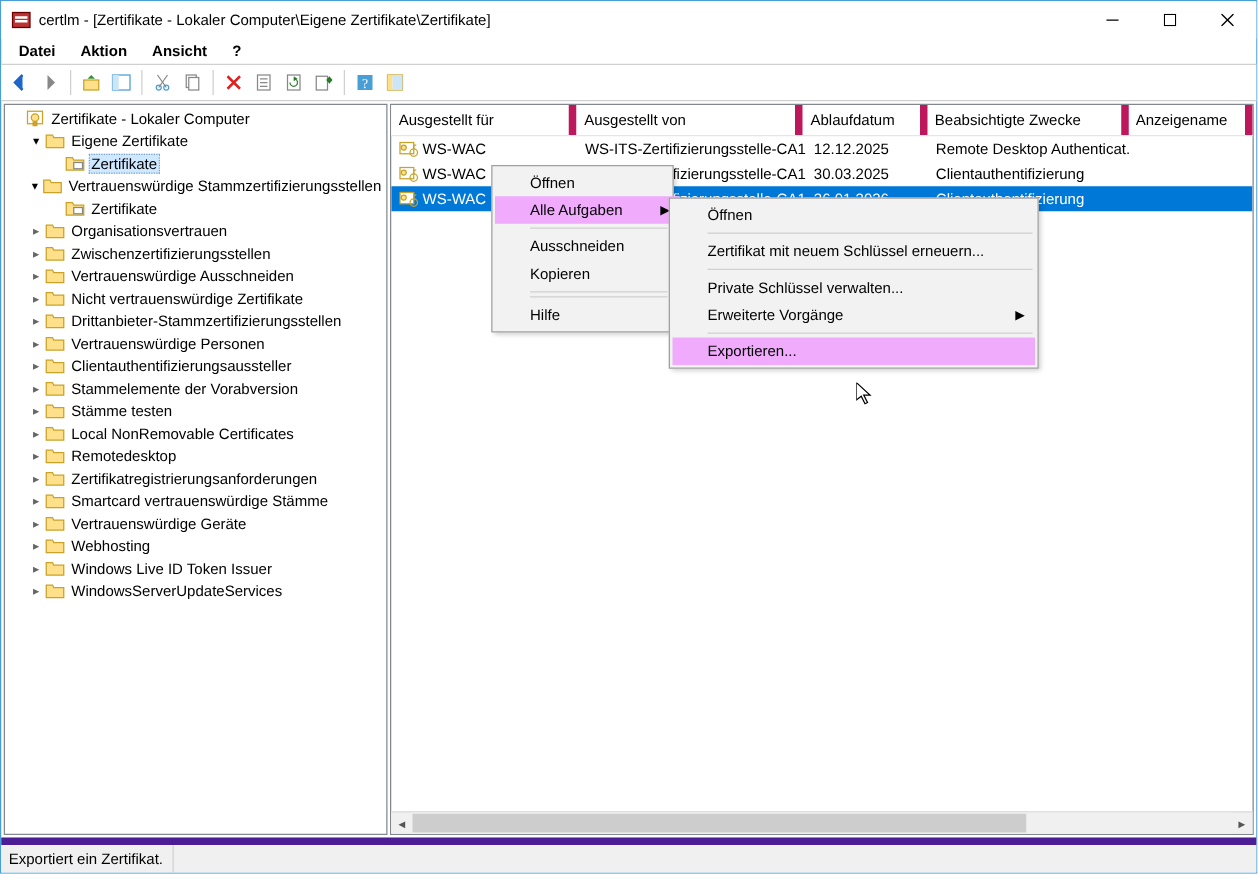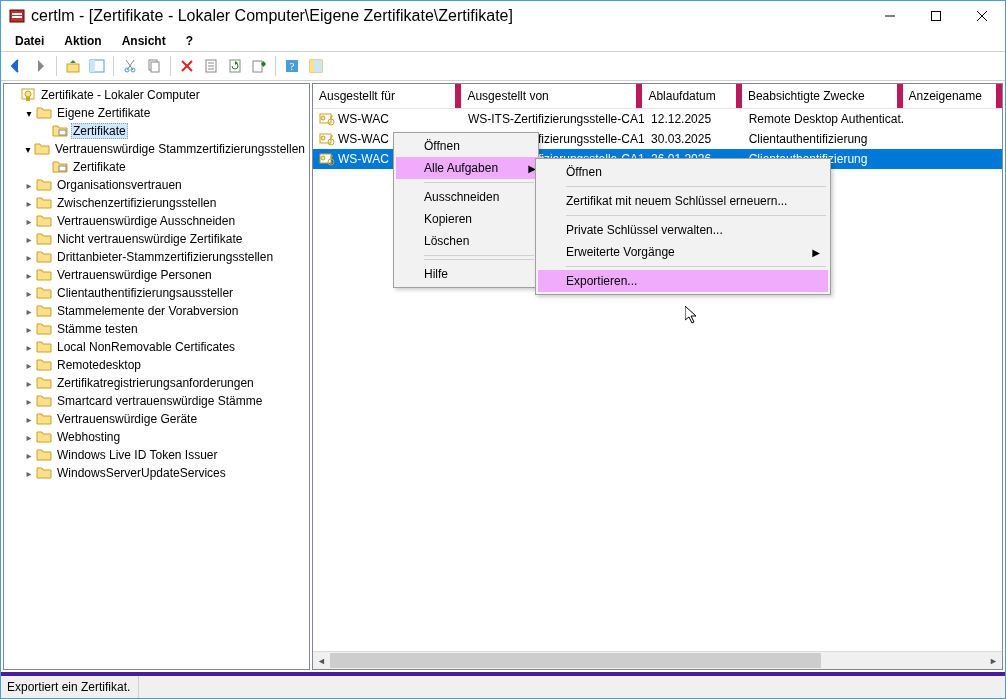--- a/index.html
+++ b/index.html
@@ -1,21 +1,21 @@
 <!DOCTYPE html>
 <html><head>
 <meta charset="utf-8">
 <style>
   html,body{margin:0;padding:0;height:100%;font-family:"Segoe UI",Tahoma,sans-serif;font-size:12px;color:#000;background:#fff;}
   .window{width:1006px;height:699px;border:1px solid #4a9ed6;box-sizing:border-box;display:flex;flex-direction:column;background:#fff;position:relative;}
   
   .titlebar{height:30px;display:flex;align-items:center;justify-content:space-between;padding-left:8px;background:#fff;}
   .titlebar-left{display:flex;align-items:center;gap:6px;}
   .title-icon{width:16px;height:16px;}
-  .titlebar-text{font-size:16px;color:#000;}
+  .titlebar-text{font-size:12px;color:#000;}
   .titlebar-buttons{display:flex;height:100%;}
   .tb-btn{width:46px;display:flex;align-items:center;justify-content:center;color:#000;}
   
   .menubar{height:20px;display:flex;align-items:center;padding:0 6px;gap:4px;font-weight:bold;}
   .menu-item{padding:2px 8px;cursor:default;}
   
   .toolbar{height:28px;border-top:1px solid #d0d0d0;border-bottom:1px solid #d0d0d0;display:flex;align-items:center;padding:0 4px;gap:2px;background:#fff;}
   .tbtn{width:22px;height:22px;display:flex;align-items:center;justify-content:center;border-radius:2px;}
   .tsep{width:1px;height:20px;background:#d0d0d0;margin:0 3px;}
   
@@ -46,21 +46,21 @@
   .ctx-item{height:22px;display:flex;align-items:center;padding:0 30px 0 28px;white-space:nowrap;cursor:default;position:relative;min-width:90px;}
   .ctx-item.highlight{background:#f0abfc;}
   .ctx-sep{height:1px;background:#d0d0d0;margin:3px 2px 3px 28px;}
   .ctx-arrow{position:absolute;right:8px;font-size:10px;color:#000;}
   
   .hscroll{height:17px;background:#f0f0f0;display:flex;align-items:center;border-top:1px solid #dadada;}
   .hs-btn{width:17px;height:17px;display:flex;align-items:center;justify-content:center;color:#555;font-size:9px;}
   .hs-track{flex:1;height:17px;background:#f0f0f0;position:relative;}
   .hs-thumb{position:absolute;height:15px;top:1px;left:0;width:75%;background:#cdcdcd;}
   
-  .statusbar{height:22px;border-top:4px solid #4c1d95;display:flex;align-items:center;padding:0 6px;background:#f0f0f0;}
+  .statusbar{height:22px;border-top:6px solid #4c1d95;display:flex;align-items:center;padding:0 6px;background:#f0f0f0;}
   .status-cell{border-right:1px solid #d0d0d0;padding-right:8px;margin-right:8px;height:100%;display:flex;align-items:center;min-width:120px;}
   
   .cursor{position:absolute;z-index:200;pointer-events:none;}
   svg{display:block;}
 </style>
 </head>
 <body>
 
 <div class="window">
 
@@ -464,21 +464,20 @@
           </div>
         <div class="hs-btn">►</div>
       </div>
 
       <div class="ctx" id="ctx1" style="left:80px;top:48px;width:140px;">
           <div class="ctx-item">Öffnen</div>
           <div class="ctx-item highlight">Alle Aufgaben<span class="ctx-arrow">▶</span></div>
           <div class="ctx-sep"></div>
           <div class="ctx-item">Ausschneiden</div>
           <div class="ctx-item">Kopieren</div>
-          <div class="ctx-item">Löschen</div>
           <div class="ctx-sep"></div>
           <div class="ctx-sep"></div>
           <div class="ctx-item">Hilfe</div>
         </div>
       <div class="ctx" id="ctx2" style="left:222px;top:74px;width:290px;">
           <div class="ctx-item">Öffnen</div>
           <div class="ctx-sep"></div>
           <div class="ctx-item">Zertifikat mit neuem Schlüssel erneuern...</div>
           <div class="ctx-sep"></div>
           <div class="ctx-item">Private Schlüssel verwalten...</div>

